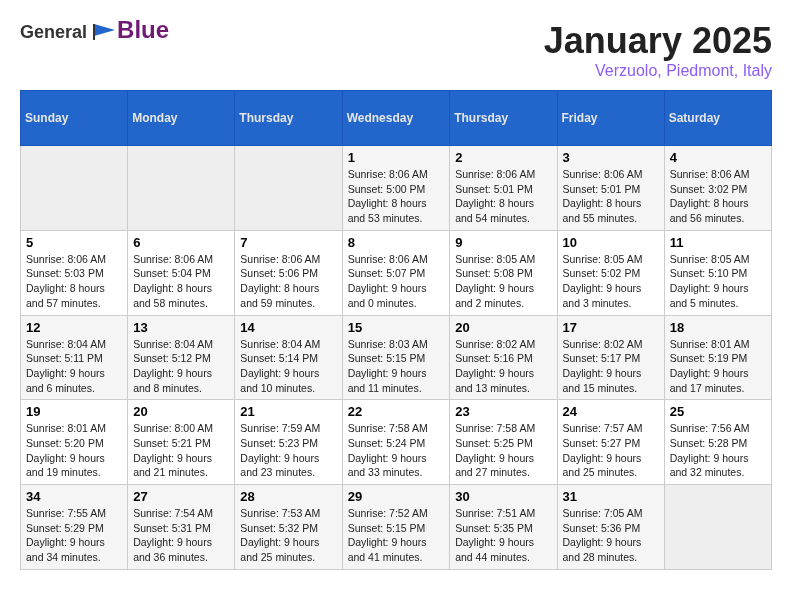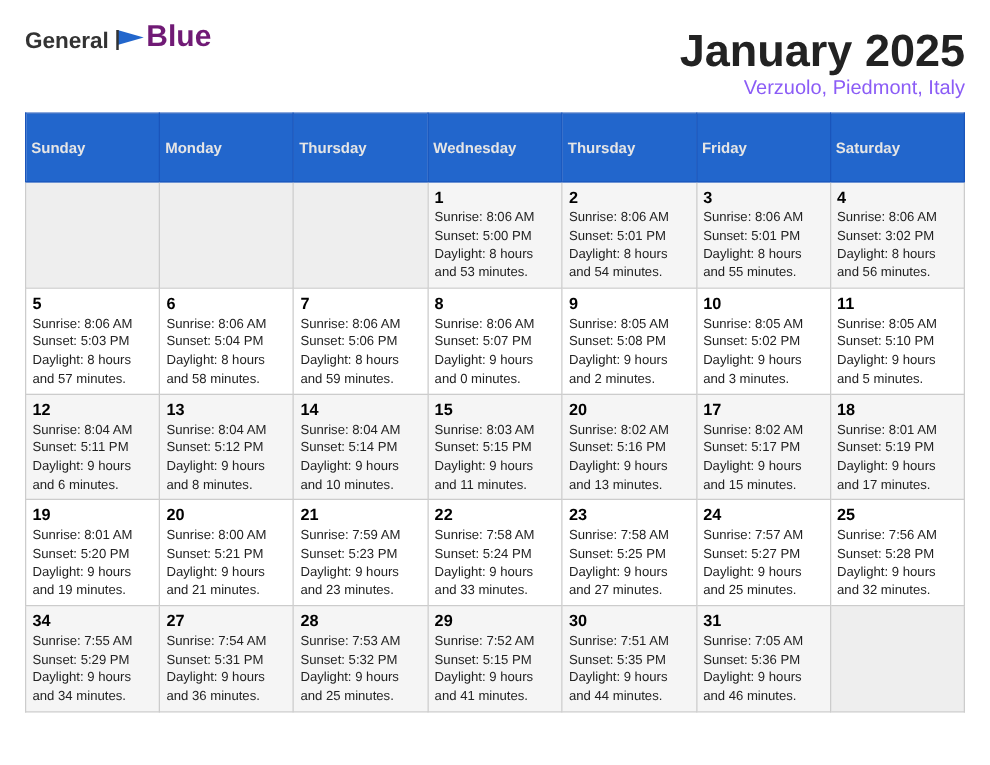--- a/index.html
+++ b/index.html
@@ -313,18 +313,18 @@
         <td>
           <span class="day-num">30</span>
           <div class="cell-content">Sunrise: 7:51 AM</div>
           <div class="cell-content">Sunset: 5:35 PM</div>
           <div class="cell-content">Daylight: 9 hours and 44 minutes.</div>
         </td>
         <td>
           <span class="day-num">31</span>
           <div class="cell-content">Sunrise: 7:05 AM</div>
           <div class="cell-content">Sunset: 5:36 PM</div>
-          <div class="cell-content">Daylight: 9 hours and 46 minutes.</div>
+          <div class="cell-content">Daylight: 9 hours and 28 minutes.</div>
         </td>
         <td class="empty"></td>
       </tr>
     </tbody>
 </table>
 
 </body></html>

